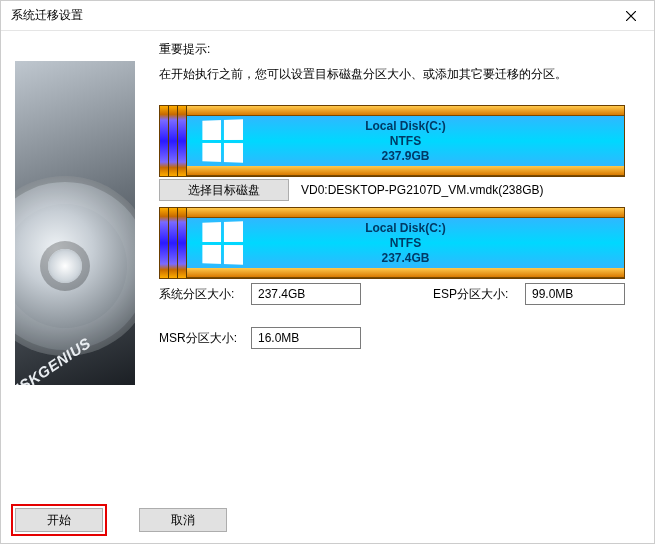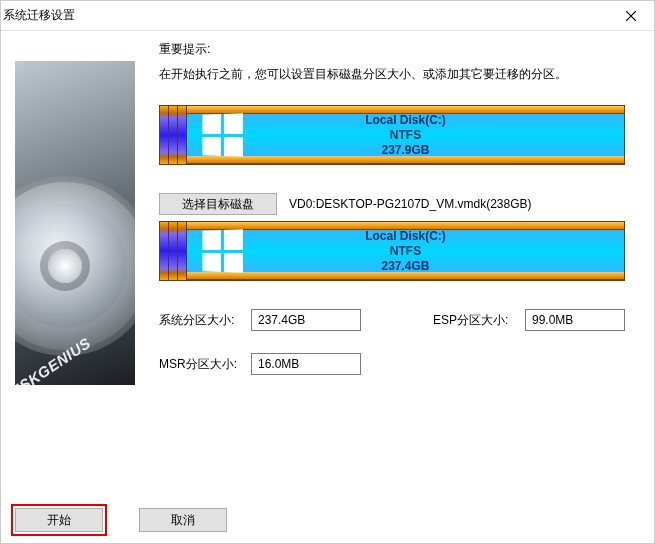--- a/index.html
+++ b/index.html
@@ -18,21 +18,21 @@
     background: #fff;
     border: 1px solid #ccc;
     display: flex;
     flex-direction: column;
   }
   .titlebar {
     height: 30px;
     display: flex;
     align-items: center;
     justify-content: space-between;
-    padding: 0 0 0 2px;
+    padding: 0 0 0 10px;
     border-bottom: 1px solid #e5e5e5;
     background: #fff;
   }
   .titlebar .title { font-size: 12px; color: #000; }
   .titlebar .close {
     width: 46px;
     height: 30px;
     display: flex;
     align-items: center;
     justify-content: center;
@@ -101,34 +101,34 @@
   .row-label {
     display: flex;
     align-items: center;
     gap: 12px;
     margin-bottom: 6px;
   }
   .row-label .lbl { min-width: 56px; }
 
   .select-btn {
     height: 22px;
-    padding: 0 22px;
+    padding: 0 28px;
     background: #e1e1e1;
     border: 1px solid #adadad;
     font-size: 12px;
     font-family: inherit;
     cursor: pointer;
   }
 
   .diskbar {
-    height: 60px;
+    height: 72px;
     width: 466px;
     border: 1px solid #6b3f00;
     display: flex;
-    margin-bottom: 28px;
+    margin-bottom: 2px;
     overflow: hidden;
     position: relative;
   }
   .stripegroup {
     display: flex;
     height: 100%;
   }
   .stripe {
     width: 9px;
     height: 100%;

